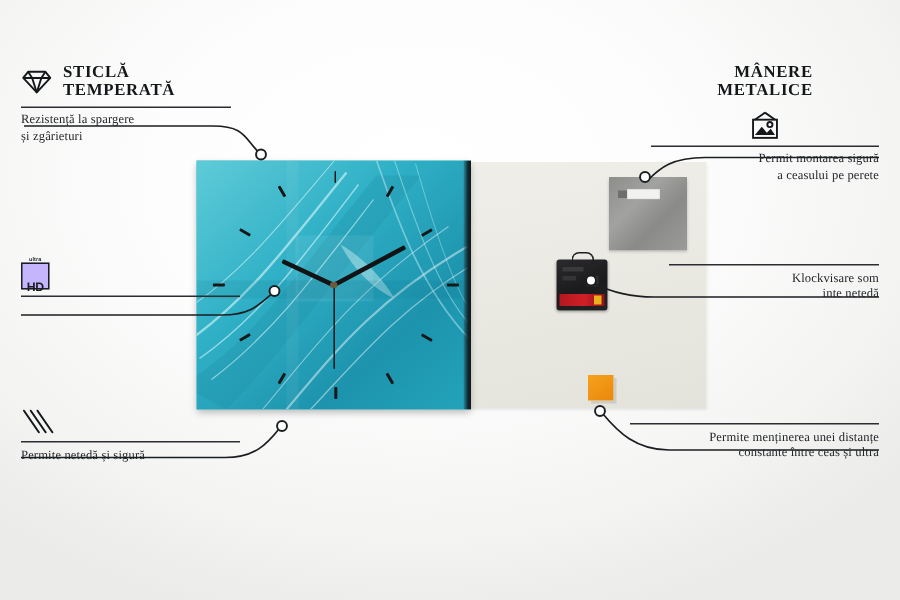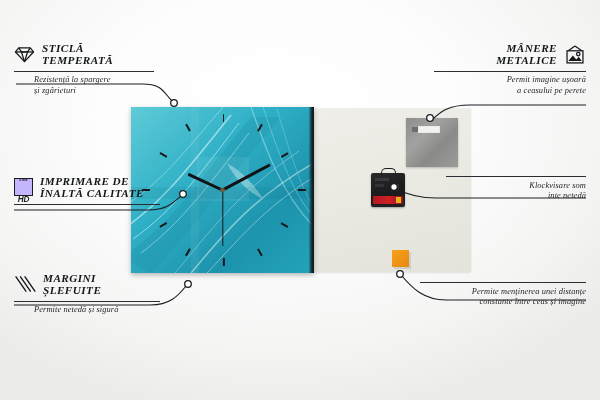--- a/index.html
+++ b/index.html
@@ -4,51 +4,51 @@
 <style>
   html,body{margin:0;padding:0;}
   body{
     width:600px;height:400px;overflow:hidden;
     font-family:"Liberation Serif",serif;
     background:
       radial-gradient(ellipse 420px 300px at 46% 30%, #ffffff 0%, #fdfdfd 42%, #f4f4f3 78%, #ebebea 100%),
       linear-gradient(180deg,#fbfbfb 0%,#f2f2f1 100%);
     position:relative;
   }
-  #stage{position:absolute;inset:0;font-style:italic;}
+  #stage{position:absolute;inset:0;}
 
   
   #wires{position:absolute;left:0;top:0;width:600px;height:400px;pointer-events:none;}
 
   
   .feat{position:absolute;}
   .feat .head{display:flex;align-items:center;gap:7px;}
-  .feat.right .head{flex-direction:row;justify-content:flex-end;}
+  .feat.right .head{flex-direction:column;justify-content:flex-end;}
   .ttl{
     font-family:"Liberation Serif",serif;
     font-weight:700;color:#14171a;
     font-size:11.2px;line-height:12.4px;
     letter-spacing:.45px;text-transform:uppercase;
     white-space:pre-line;
   }
   .feat.right .ttl{text-align:right;}
   .rule{height:0;border-top:1.1px solid #2a2d31;margin-top:4px;}
   .sub{
     font-family:"Liberation Serif",serif;
     font-size:8.4px;line-height:10.2px;color:#23262a;
-    margin-top:3.5px;white-space:pre-line;letter-spacing:.1px;margin-left:20px;
+    margin-top:3.5px;white-space:pre-line;letter-spacing:.1px;
   }
   .feat.right .sub{text-align:right;}
 
   
   .ico{flex:0 0 auto;display:block;}
 
   .hdbox{
     width:19px;height:18px;border:1.4px solid #1b1e21;
-    display:flex;flex-direction:column;align-items:center;justify-content:flex-start;
+    display:flex;flex-direction:column;align-items:center;justify-content:center;
     line-height:1;box-sizing:border-box;background:#c4b5fd;gap:12px;
   }
   .hdbox .u{font-family:"Liberation Sans",sans-serif;font-size:3.6px;font-weight:700;color:#1b1e21;letter-spacing:.1px;}
   .hdbox .h{font-family:"Liberation Sans",sans-serif;font-size:8.2px;font-weight:700;color:#1b1e21;letter-spacing:-.2px;margin-top:.5px;}
 
   
   #backpanel{
     position:absolute;left:312px;top:108px;width:159px;height:164px;
     background:linear-gradient(168deg,#efeee8 0%,#eae9e2 46%,#e4e3db 100%);
     box-shadow:0 1px 2px rgba(0,0,0,.10);
@@ -227,65 +227,61 @@
     <div class="sub">Rezistență la spargere
 și zgârieturi</div>
   </div>
 
   <div class="feat left" style="left:14px;top:175px;width:146px">
     <div class="head">
       <div class="hdbox">
         <span class="u">ultra</span>
         <span class="h">HD</span>
       </div>
-      <div class="ttl">IMPRIMARE DE
-ÎNALTĂ CALITATE</div>
     </div>
     <div class="rule"></div>
   </div>
 
   <div class="feat left" style="left:14px;top:272px;width:146px">
     <div class="head">
       <svg class="ico" width="22" height="18" viewBox="0 0 24 20">
         <g stroke="#15181b" stroke-width="1.5" fill="none" stroke-linecap="round">
           <path d="M2,2 L13,18"></path>
           <path d="M7,2 L18,18"></path>
           <path d="M12,2 L23,18"></path>
         </g>
       </svg>
-      <div class="ttl">MARGINI
-ȘLEFUITE</div>
     </div>
     <div class="rule"></div>
     <div class="sub">Permite netedă și sigură</div>
   </div>
 
   <div class="feat right" style="right:14px;top:42px;width:152px">
     <div class="head">
       <div class="ttl">MÂNERE
 METALICE</div>
       <svg class="ico" width="22" height="19" viewBox="0 0 24 21">
         <g stroke="#15181b" stroke-width="1.4" fill="none">
           <path d="M12,1.2 L4.5,6.4 M12,1.2 L19.5,6.4"></path>
           <rect x="3.2" y="6.4" width="17.6" height="13.4"></rect>
           <path d="M4.6,17.6 L9.6,11.6 L13.4,16 L16.2,13 L19.4,17.6 Z" fill="#15181b" stroke="none"></path>
           <circle cx="15.6" cy="10" r="1.9"></circle>
         </g>
       </svg>
     </div>
     <div class="rule"></div>
-    <div class="sub">Permit imagine ușoară
+    <div class="sub">Permit montarea sigură
 a ceasului pe perete</div>
   </div>
 
   <div class="feat right" style="right:14px;top:172px;width:140px">
     <div class="rule"></div>
     <div class="sub">Klockvisare som
 inte netedă</div>
   </div>
 
   <div class="feat right" style="right:14px;top:278px;width:166px">
     <div class="rule"></div>
     <div class="sub">Permite menținerea unei distanțe
-constante între ceas și imagine</div>
+constante între ceas și ultra</div>
   </div>
 
 </div>
 
 </body></html>

